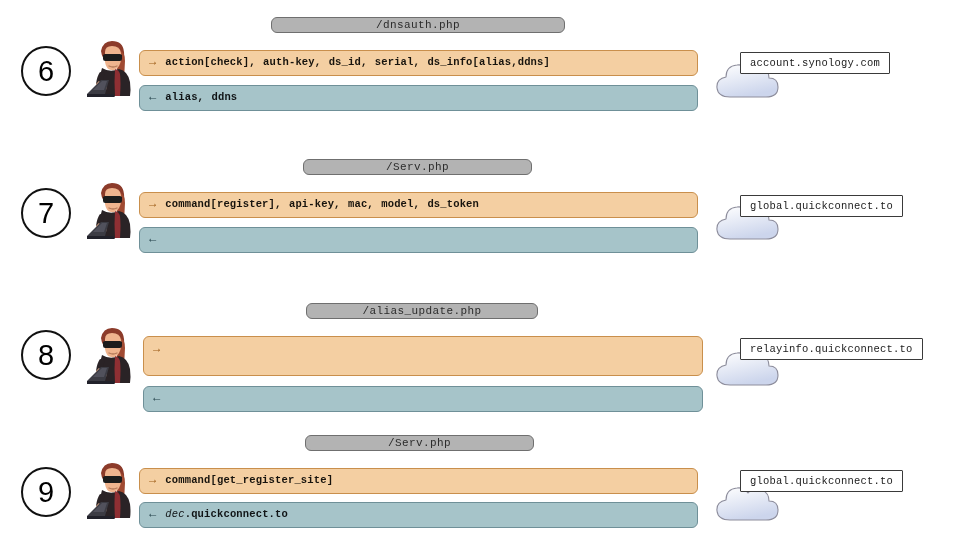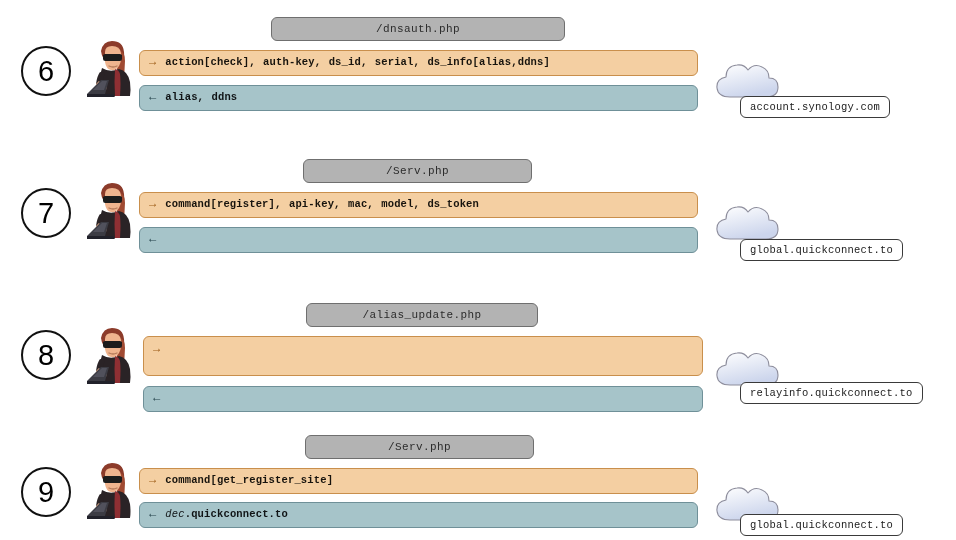--- a/index.html
+++ b/index.html
@@ -52,21 +52,21 @@
   .actor {
     position: absolute;
     width: 62px;
     height: 62px;
   }
   .actor svg { display: block; }
 
   
   .endpoint {
     position: absolute;
-    height: 24px;
+    height: 16px;
     background: #b3b3b3;
     border: 1.3px solid #6f6f6f;
     border-radius: 6px;
     box-sizing: border-box;
     display: flex;
     align-items: center;
     justify-content: center;
     color: #2b2b2b;
     font-size: 11px;
     letter-spacing: .4px;
@@ -120,30 +120,29 @@
     width: 86px;
     height: 48px;
   }
   .cloud svg { display: block; }
 
   .domain-label {
     position: absolute;
     height: 22px;
     background: #ffffff;
     border: 1.3px solid #3a3a3a;
-    border-radius: 6px;
+    border-radius: 1px;
     box-sizing: border-box;
     display: flex;
     align-items: center;
     padding: 0 9px;
     white-space: nowrap;
     font-size: 10.5px;
     color: #1b1b1b;
     letter-spacing: .2px;
-    margin-top: 44px;
   }
 </style>
 </head>
 <body>
 
 <div class="stage">
 
   <div class="row">
 
     <div class="step-circle" style="left:21px; top:46px;">

